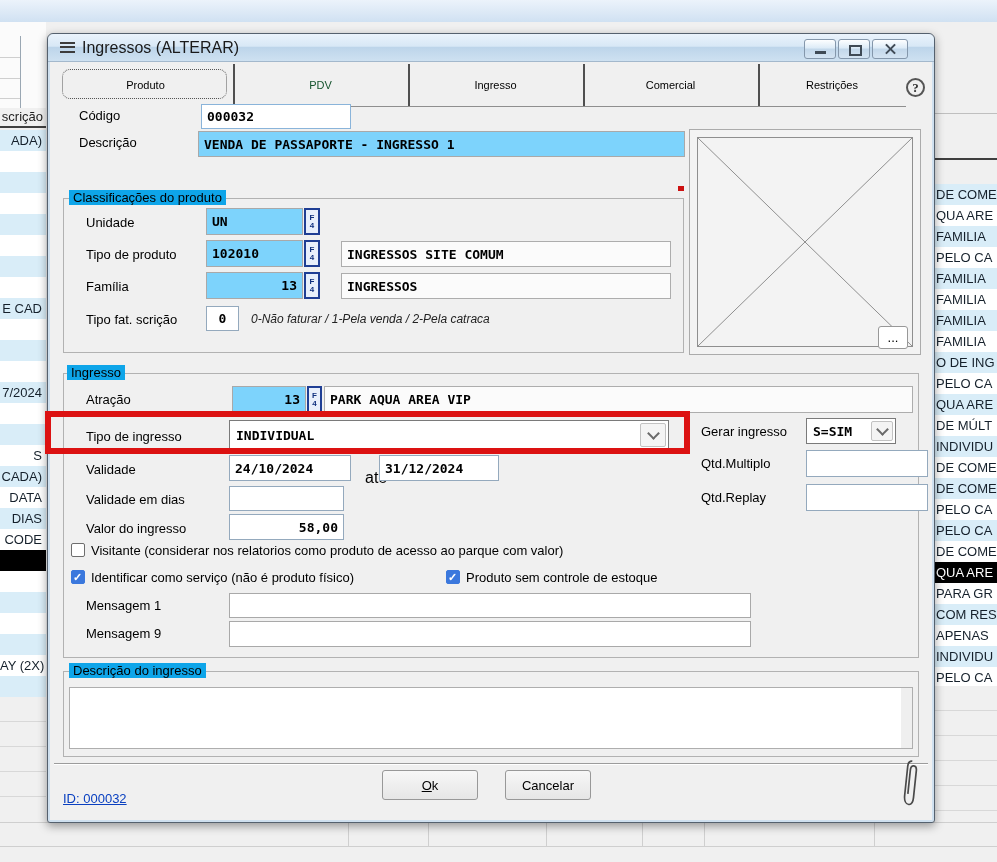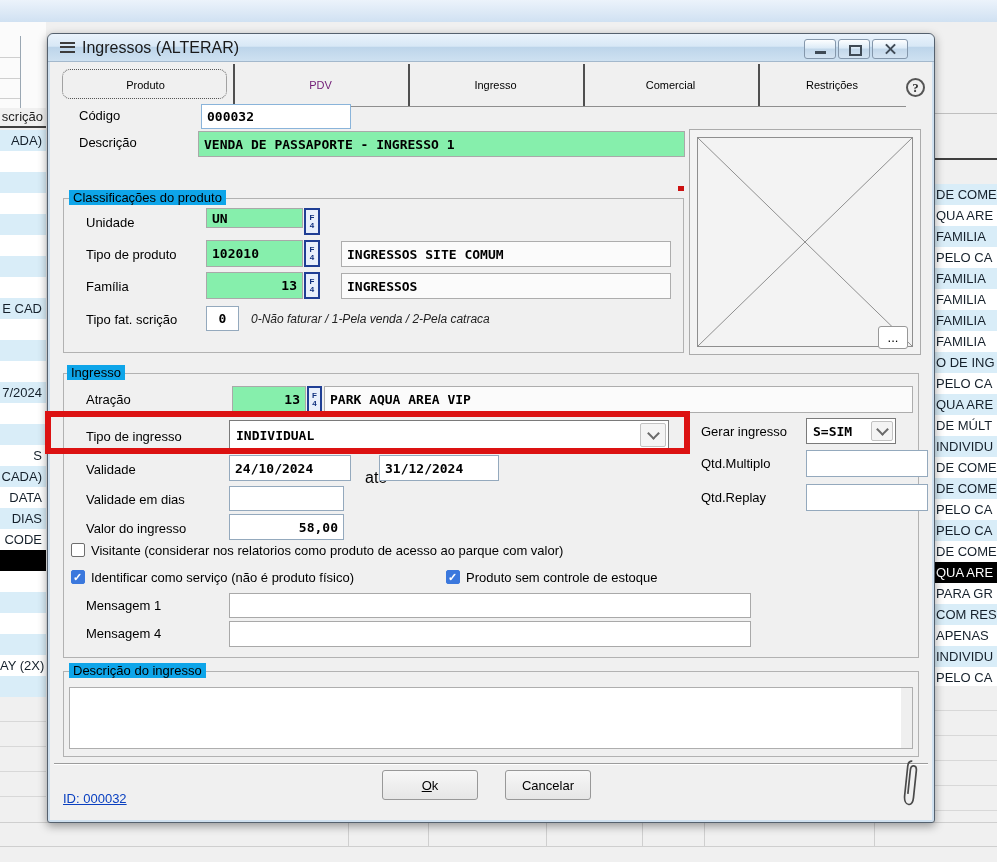--- a/index.html
+++ b/index.html
@@ -3,21 +3,21 @@
 <meta charset="utf-8">
 <style>
   html,body{margin:0;padding:0;}
   body{width:997px;height:862px;overflow:hidden;font-family:"Liberation Sans",sans-serif;background:#f0f0f0;}
   #screen{position:relative;width:997px;height:862px;overflow:hidden;background:#f0f0f0;}
   .abs{position:absolute;box-sizing:border-box;}
   .lbl{position:absolute;box-sizing:border-box;font-size:13px;color:#000;white-space:nowrap;}
   .inp{position:absolute;box-sizing:border-box;background:#fff;border:1px solid #94a9bd;
        font-family:"DejaVu Sans Mono",monospace;font-weight:bold;font-size:13px;color:#000;
        display:flex;align-items:center;padding:0 5px;white-space:nowrap;overflow:hidden;}
-  .yellow{background:#86efac;border-color:#a9a9a9;}
+  .yellow{background:#7dd3fc;border-color:#a9a9a9;}
   .disp{background:#fbfbfb;border-color:#adadad;}
   .right{justify-content:flex-end;}
   .center{justify-content:center;padding:0;}
   .f4{position:absolute;box-sizing:border-box;background:#e8effb;border:2px solid #1f3e94;color:#10307e;
       font-family:"Liberation Sans",sans-serif;font-weight:bold;font-size:8px;line-height:8px;
       display:flex;flex-direction:column;align-items:center;justify-content:center;cursor:pointer;}
   .group{position:absolute;box-sizing:border-box;border:1px solid #b2b2b2;}
   .gtitle{position:absolute;top:-9px;left:5px;background:#0ea5e9;padding:0 4px;font-size:13px;color:#000;white-space:nowrap;}
   .bgrow{height:21px;line-height:21px;font-size:13px;color:#15202b;overflow:hidden;white-space:nowrap;}
   .bgrow.b{background:#d9edf8;}
@@ -37,21 +37,21 @@
   .wtitle{position:absolute;left:34px;top:5px;font-size:16px;color:#1a1a1a;}
   .wbtn{position:absolute;top:5px;height:18px;border:1px solid #8497ab;border-radius:3px;
         background:linear-gradient(#fdfeff,#dcebf7 45%,#c2d7ea 50%,#d4e4f2);cursor:pointer;}
   .wbtn .bar{position:absolute;left:50%;bottom:4px;width:11px;height:3px;margin-left:-5px;background:#3f4a55;}
   .wbtn .box{position:absolute;left:50%;top:50%;width:9px;height:7px;margin:-4px 0 0 -5px;border:2px solid #3f4a55;}
   .wbtn .x1,.wbtn .x2{position:absolute;left:50%;top:50%;width:13px;height:2px;margin:-1px 0 0 -6px;background:#3f4a55;}
   .wbtn .x1{transform:rotate(45deg);} .wbtn .x2{transform:rotate(-45deg);}
   .tab{position:absolute;top:30px;height:42px;line-height:42px;text-align:center;font-size:11px;color:#000;
        border-right:2px solid #4f4f4f;cursor:pointer;}
   .tab.last{border-right:none;}
-  .tab.disabled{color:#701a75;}
+  .tab.disabled{color:#14532d;}
   .tab .focusrect{position:absolute;left:4px;right:6px;top:5px;bottom:7px;border:1px dotted #555;border-radius:8px;}
   .chk{position:absolute;width:14px;height:14px;box-sizing:border-box;border:1px solid #6e6e6e;border-radius:2px;background:#fff;cursor:pointer;}
   .chk.on{background:#3b78dd;border-color:#3b78dd;}
   .chk.on span{position:absolute;left:1px;top:-1px;color:#fff;font-size:11px;line-height:14px;font-weight:bold;}
   .combo{position:absolute;box-sizing:border-box;background:#fff;border:1px solid #7a7a7a;display:flex;align-items:center;
          font-family:"DejaVu Sans Mono",monospace;font-weight:bold;font-size:13px;padding-left:6px;cursor:pointer;}
   .arrowbox{position:absolute;top:2px;bottom:2px;right:2px;background:#f4f4f4;border:1px solid #c2c2c2;border-radius:2px;
             display:flex;align-items:center;justify-content:center;}
   .chev{width:7px;height:7px;border-right:2px solid #6a6a6a;border-bottom:2px solid #6a6a6a;transform:rotate(45deg);margin-top:-3px;}
   .btn{position:absolute;box-sizing:border-box;background:linear-gradient(#f7f7f7,#e6e6e6);border:1px solid #989898;
@@ -188,21 +188,21 @@
     <div class="lbl" style="left:31px;top:74px;">Código</div>
     <div class="inp" style="left:153px;top:70px;width:150px;height:25px;border-color:#8ab4da;">000032</div>
     <div class="lbl" style="left:31px;top:101px;">Descrição</div>
     <div class="inp yellow" style="left:150px;top:97px;width:487px;height:26px;">VENDA DE PASSAPORTE - INGRESSO 1</div>
     <div class="abs" style="left:630px;top:152px;width:6px;height:5px;background:#cc1111;"></div>
 
     <div class="group" style="left:15px;top:164px;width:621px;height:155px;">
       <div class="gtitle">Classificações do produto</div>
     </div>
     <div class="lbl" style="left:38px;top:181px;">Unidade</div>
-    <div class="inp yellow" style="left:158px;top:174px;width:97px;height:20px;">UN</div>
+    <div class="inp yellow" style="left:158px;top:174px;width:97px;height:27px;">UN</div>
     <div class="f4" style="left:256px;top:174px;width:16px;height:27px;">
       <span>F</span>
       <span>4</span>
     </div>
     <div class="lbl" style="left:38px;top:213px;">Tipo de produto</div>
     <div class="inp yellow" style="left:158px;top:206px;width:97px;height:27px;">102010</div>
     <div class="f4" style="left:256px;top:206px;width:16px;height:27px;">
       <span>F</span>
       <span>4</span>
     </div>
@@ -277,21 +277,21 @@
       <span>✓</span>
       </div>
     <div class="lbl" style="left:43px;top:536px;">Identificar como serviço (não é produto físico)</div>
     <div class="chk on" style="left:398px;top:536px;">
       <span>✓</span>
       </div>
     <div class="lbl" style="left:418px;top:536px;">Produto sem controle de estoque</div>
 
     <div class="lbl" style="left:38px;top:564px;">Mensagem 1</div>
     <div class="inp" style="left:181px;top:559px;width:522px;height:25px;border-color:#a9a9a9;"></div>
-    <div class="lbl" style="left:38px;top:592px;">Mensagem 4</div>
+    <div class="lbl" style="left:38px;top:592px;">Mensagem 9</div>
     <div class="inp" style="left:181px;top:587px;width:522px;height:26px;border-color:#a9a9a9;"></div>
 
     <div class="group" style="left:15px;top:637px;width:856px;height:86px;">
       <div class="gtitle">Descrição do ingresso</div>
     </div>
     <div class="abs" style="left:21px;top:653px;width:844px;height:62px;background:#fff;border:1px solid #aeaeae;
                 font-family:'DejaVu Sans Mono',monospace;font-size:13px;padding:2px;"></div>
     <div class="abs" style="left:853px;top:654px;width:11px;height:60px;background:#efefef;"></div>
 
     <div class="abs" style="left:6px;top:729px;width:874px;height:2px;border-top:1px solid #9c9c9c;border-bottom:1px solid #fff;"></div>

